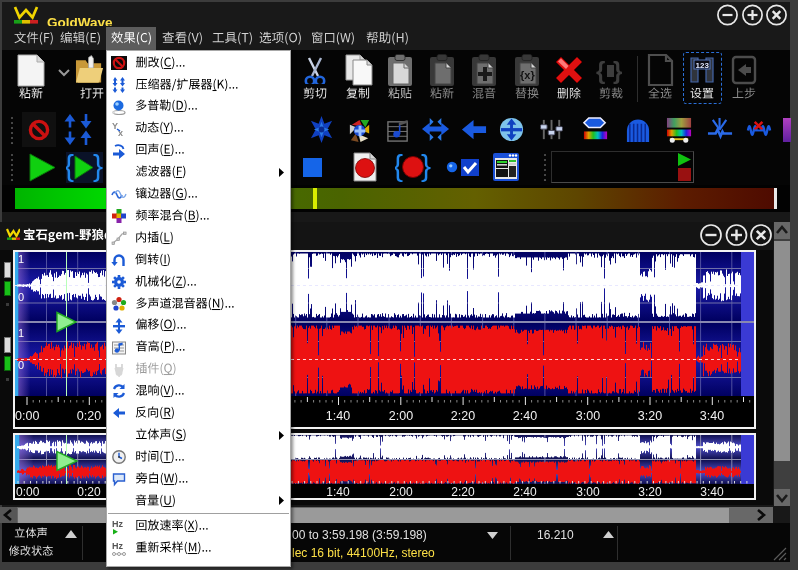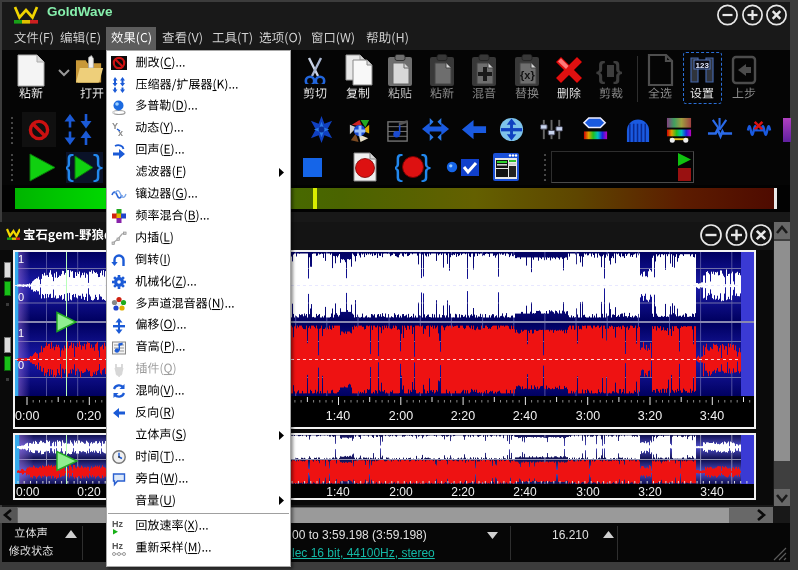--- a/index.html
+++ b/index.html
@@ -2,21 +2,21 @@
 <html><head><meta charset="utf-8"><style>html,body{margin:0;padding:0;background:#3c3c3c;}*{box-sizing:border-box;}#app{position:relative;width:798px;height:570px;background:#3c3c3c;overflow:hidden;font-family:"Liberation Sans",sans-serif;}}</style></head><body>
 <div id="app">
     <div style="position:absolute;left:2px;top:2px;width:788px;height:560px;background:#151515;"></div>
     <div style="position:absolute;left:2px;top:2px;width:788px;height:24px;background:#191919;"></div>
     <svg style="position:absolute;left:13px;top:5px" width="28" height="20" viewBox="0 0 28 20">
       <path d="M2 2l4.5 10.5L13 5l6.5 7.5L24 2" fill="none" stroke="#f0d400" stroke-width="2.7"></path>
       <rect x="1" y="15" width="8" height="3.6" fill="#18a018"></rect>
       <rect x="9" y="15" width="8" height="3.6" fill="#e0c000"></rect>
       <rect x="17" y="15" width="8" height="3.6" fill="#cc2020"></rect>
     </svg>
-    <div style="position:absolute;left:47px;top:4px;font:bold 13.5px 'Liberation Sans',sans-serif;color:#86efac;">GoldWave</div>
+    <div style="position:absolute;left:47px;top:15px;font:bold 13.5px 'Liberation Sans',sans-serif;color:#fde047;">GoldWave</div>
     <svg style="position:absolute;left:0;top:0" width="798" height="30">
 <circle cx="727.5" cy="15" r="9.6" fill="none" stroke="#e8e8e8" stroke-width="1.7"></circle>
       <line x1="722.5" y1="15" x2="732.5" y2="15" stroke="#e8e8e8" stroke-width="2.2"></line>
 <circle cx="752.5" cy="15" r="9.6" fill="none" stroke="#e8e8e8" stroke-width="1.7"></circle>
       <line x1="747.5" y1="15" x2="757.5" y2="15" stroke="#e8e8e8" stroke-width="2.2"></line>
       <line x1="752.5" y1="10" x2="752.5" y2="20" stroke="#e8e8e8" stroke-width="2.2"></line>
 <circle cx="776.5" cy="15" r="9.6" fill="none" stroke="#e8e8e8" stroke-width="1.7"></circle>
       <path d="M772.7 11.2l7.6 7.6M780.3 11.2l-7.6 7.6" stroke="#e8e8e8" stroke-width="2.4"></path>
 </svg>
     <div style="position:absolute;left:2px;top:26px;width:788px;height:24px;background:#191919;"></div>
@@ -661,26 +661,26 @@
     </svg>
     <svg style="position:absolute;left:8.0px;top:545.0px;overflow:visible" width="46" height="14" viewBox="0 0 46.0 14.4">
       <path transform="translate(0,10.1)" d="M8 -4.4C7.4 -3.8 6.2 -3.3 5.2 -3C5.4 -2.9 5.6 -2.6 5.7 -2.5C6.8 -2.8 8 -3.4 8.7 -4.2ZM9.1 -3.3C8.3 -2.5 6.8 -1.8 5.4 -1.5C5.5 -1.3 5.7 -1.1 5.8 -0.9C7.4 -1.3 8.9 -2.1 9.8 -3ZM10.2 -2.1C9.2 -0.9 7.1 -0.1 4.7 0.2C4.9 0.4 5.1 0.7 5.2 0.9C7.6 0.5 9.8 -0.4 10.9 -1.7ZM3.5 -6.5V-0.9H4.3V-6.5ZM6.4 -7.7H9.6C9.2 -7 8.6 -6.5 8 -6.1C7.2 -6.6 6.7 -7.1 6.4 -7.7ZM6.5 -9.7C6 -8.4 5.2 -7.2 4.3 -6.5C4.5 -6.3 4.8 -6.1 4.9 -6C5.3 -6.3 5.6 -6.7 5.9 -7.1C6.3 -6.6 6.7 -6.1 7.3 -5.7C6.4 -5.2 5.3 -4.9 4.3 -4.7C4.4 -4.5 4.6 -4.2 4.7 -4C5.8 -4.3 7 -4.6 7.9 -5.2C8.7 -4.7 9.6 -4.3 10.7 -4.1C10.8 -4.3 11 -4.6 11.2 -4.8C10.2 -5 9.3 -5.3 8.6 -5.7C9.5 -6.3 10.2 -7.1 10.7 -8.2L10.2 -8.4L10 -8.4H6.8C7 -8.8 7.1 -9.1 7.3 -9.5ZM2.7 -9.6C2.2 -7.8 1.2 -6 0.2 -4.9C0.4 -4.7 0.6 -4.2 0.7 -4C1.1 -4.5 1.4 -5 1.8 -5.5V0.9H2.6V-7.1C2.9 -7.8 3.2 -8.6 3.5 -9.4Z M18.4 -6.7H20.8C20.6 -5.2 20.2 -3.9 19.6 -2.9C19.1 -4 18.7 -5.2 18.4 -6.6ZM12.4 -8.9V-8H15.6V-5.6H12.5V-1.2C12.5 -0.8 12.3 -0.6 12.2 -0.5C12.3 -0.3 12.5 0.1 12.5 0.4C12.8 0.1 13.2 -0.1 16.5 -1.3C16.5 -1.5 16.5 -1.9 16.4 -2.2L13.4 -1.1V-4.7H16.4L16.4 -4.6C16.6 -4.5 16.9 -4.2 17 -4C17.3 -4.4 17.6 -4.9 17.9 -5.4C18.2 -4.2 18.6 -3 19.1 -2.1C18.4 -1.1 17.5 -0.4 16.3 0.2C16.5 0.4 16.7 0.8 16.8 1C18 0.4 18.9 -0.4 19.6 -1.3C20.3 -0.4 21 0.4 22 0.9C22.2 0.6 22.4 0.3 22.6 0.1C21.6 -0.3 20.8 -1.1 20.1 -2C20.9 -3.3 21.4 -4.8 21.7 -6.7H22.4V-7.5H18.7C18.9 -8.2 19.1 -8.8 19.2 -9.5L18.4 -9.7C18 -7.8 17.4 -5.9 16.5 -4.7V-8.9Z M31.5 -8.9C32 -8.3 32.6 -7.4 32.9 -6.9L33.6 -7.3C33.3 -7.8 32.7 -8.6 32.2 -9.3ZM23.6 -7.8C24.1 -7.1 24.7 -6.2 25 -5.6L25.7 -6.1C25.4 -6.6 24.8 -7.5 24.2 -8.2ZM29.8 -9.6V-7L29.8 -6.3H27.1V-5.4H29.7C29.5 -3.5 28.9 -1.4 26.8 0.3C27 0.5 27.3 0.7 27.5 0.9C29.2 -0.5 30 -2.3 30.4 -4C31 -1.8 32 -0.1 33.6 0.9C33.7 0.7 34 0.3 34.2 0.2C32.4 -0.8 31.3 -2.9 30.8 -5.4H33.9V-6.3H30.6L30.6 -7V-9.6ZM23.4 -2.2 23.9 -1.5C24.5 -2 25.2 -2.7 25.8 -3.3V0.9H26.7V-9.7H25.8V-4.4C24.9 -3.6 24 -2.7 23.4 -2.2Z M38.9 -4.7C39.6 -4.3 40.4 -3.7 40.7 -3.3L41.5 -3.8C41.1 -4.2 40.3 -4.8 39.6 -5.2ZM37.6 -2.8V-0.5C37.6 0.4 38 0.7 39.3 0.7C39.6 0.7 41.7 0.7 42 0.7C43.1 0.7 43.4 0.3 43.5 -1.1C43.2 -1.2 42.9 -1.3 42.7 -1.5C42.6 -0.3 42.5 -0.1 41.9 -0.1C41.4 -0.1 39.7 -0.1 39.3 -0.1C38.6 -0.1 38.5 -0.2 38.5 -0.5V-2.8ZM39.2 -3C39.9 -2.4 40.7 -1.6 41 -1L41.7 -1.5C41.4 -2 40.5 -2.9 39.9 -3.4ZM43.1 -2.7C43.7 -1.7 44.3 -0.4 44.5 0.4L45.3 0.1C45.1 -0.7 44.5 -2 43.9 -2.9ZM36.3 -2.8C36.1 -1.9 35.6 -0.7 35.1 0.1L35.9 0.5C36.4 -0.3 36.8 -1.6 37 -2.5ZM39.9 -9.7C39.8 -9.1 39.7 -8.6 39.6 -8H35.1V-7.2H39.4C38.8 -5.7 37.7 -4.5 35 -3.8C35.2 -3.6 35.4 -3.3 35.5 -3.1C38.5 -3.9 39.7 -5.4 40.3 -7.2C41.2 -5.2 42.7 -3.8 44.9 -3.2C45.1 -3.4 45.3 -3.7 45.5 -3.9C43.4 -4.4 42 -5.6 41.2 -7.2H45.4V-8H40.5C40.6 -8.6 40.7 -9.1 40.8 -9.7Z" fill="#e8e8e8"></path>
     </svg>
     <div style="position:absolute;left:82px;top:526px;width:1px;height:34px;background:#2e2e2e;"></div>
     <div style="position:absolute;font-family:'Liberation Sans',sans-serif;font-size:12px;color:#e0e0e0;left:292px;top:528px;text-align:right;">00 to 3:59.198 (3:59.198)</div>
     <svg style="position:absolute;left:486px;top:531px" width="13" height="9">
       <path d="M1 1h11L6.5 8z" fill="#cfcfcf"></path>
     </svg>
     <div style="position:absolute;left:510px;top:526px;width:1px;height:34px;background:#2e2e2e;"></div>
-    <div style="position:absolute;font-family:'Liberation Sans',sans-serif;font-size:12px;color:#e0e0e0;left:552px;top:528px;">16.210</div>
+    <div style="position:absolute;font-family:'Liberation Sans',sans-serif;font-size:12px;color:#e0e0e0;left:537px;top:528px;">16.210</div>
     <svg style="position:absolute;left:602px;top:530px" width="13" height="9">
       <path d="M6.5 1L12 8H1z" fill="#cfcfcf"></path>
     </svg>
     <div style="position:absolute;left:617px;top:526px;width:1px;height:34px;background:#2e2e2e;"></div>
-    <div style="position:absolute;font-family:'Liberation Sans',sans-serif;font-size:12px;color:#14b8a6;left:292px;top:546px;text-decoration:underline;">lec 16 bit, 44100Hz, stereo</div>
+    <div style="position:absolute;font-family:'Liberation Sans',sans-serif;font-size:12px;color:#fde047;left:292px;top:546px;">lec 16 bit, 44100Hz, stereo</div>
     <svg style="position:absolute;left:772px;top:547px" width="16" height="14">
       <path d="M14 1L2 13M14 6L7 13M14 11l-2 2" stroke="#5a5a5a" stroke-width="1.2" fill="none"></path>
     </svg>
     <div style="position:absolute;left:106px;top:50px;width:184.5px;height:517px;background:#ffffff;border:1px solid #a8a8a8;box-shadow:2px 2px 3px rgba(0,0,0,0.45);"></div>
     <svg style="position:absolute;left:111px;top:54.95px" width="16" height="16" viewBox="0 0 16 16">
       <rect x="0" y="1" width="16" height="14" fill="#0a0a0a"></rect>
       <circle cx="8" cy="8" r="5.2" fill="none" stroke="#cc1111" stroke-width="2.2"></circle>
       <line x1="4.5" y1="4.5" x2="11.5" y2="11.5" stroke="#cc1111" stroke-width="2.2"></line>
     </svg>
     <svg style="position:absolute;left:134.5px;top:55.6px;overflow:visible" width="51" height="15" viewBox="0 0 50.6 15.2">

